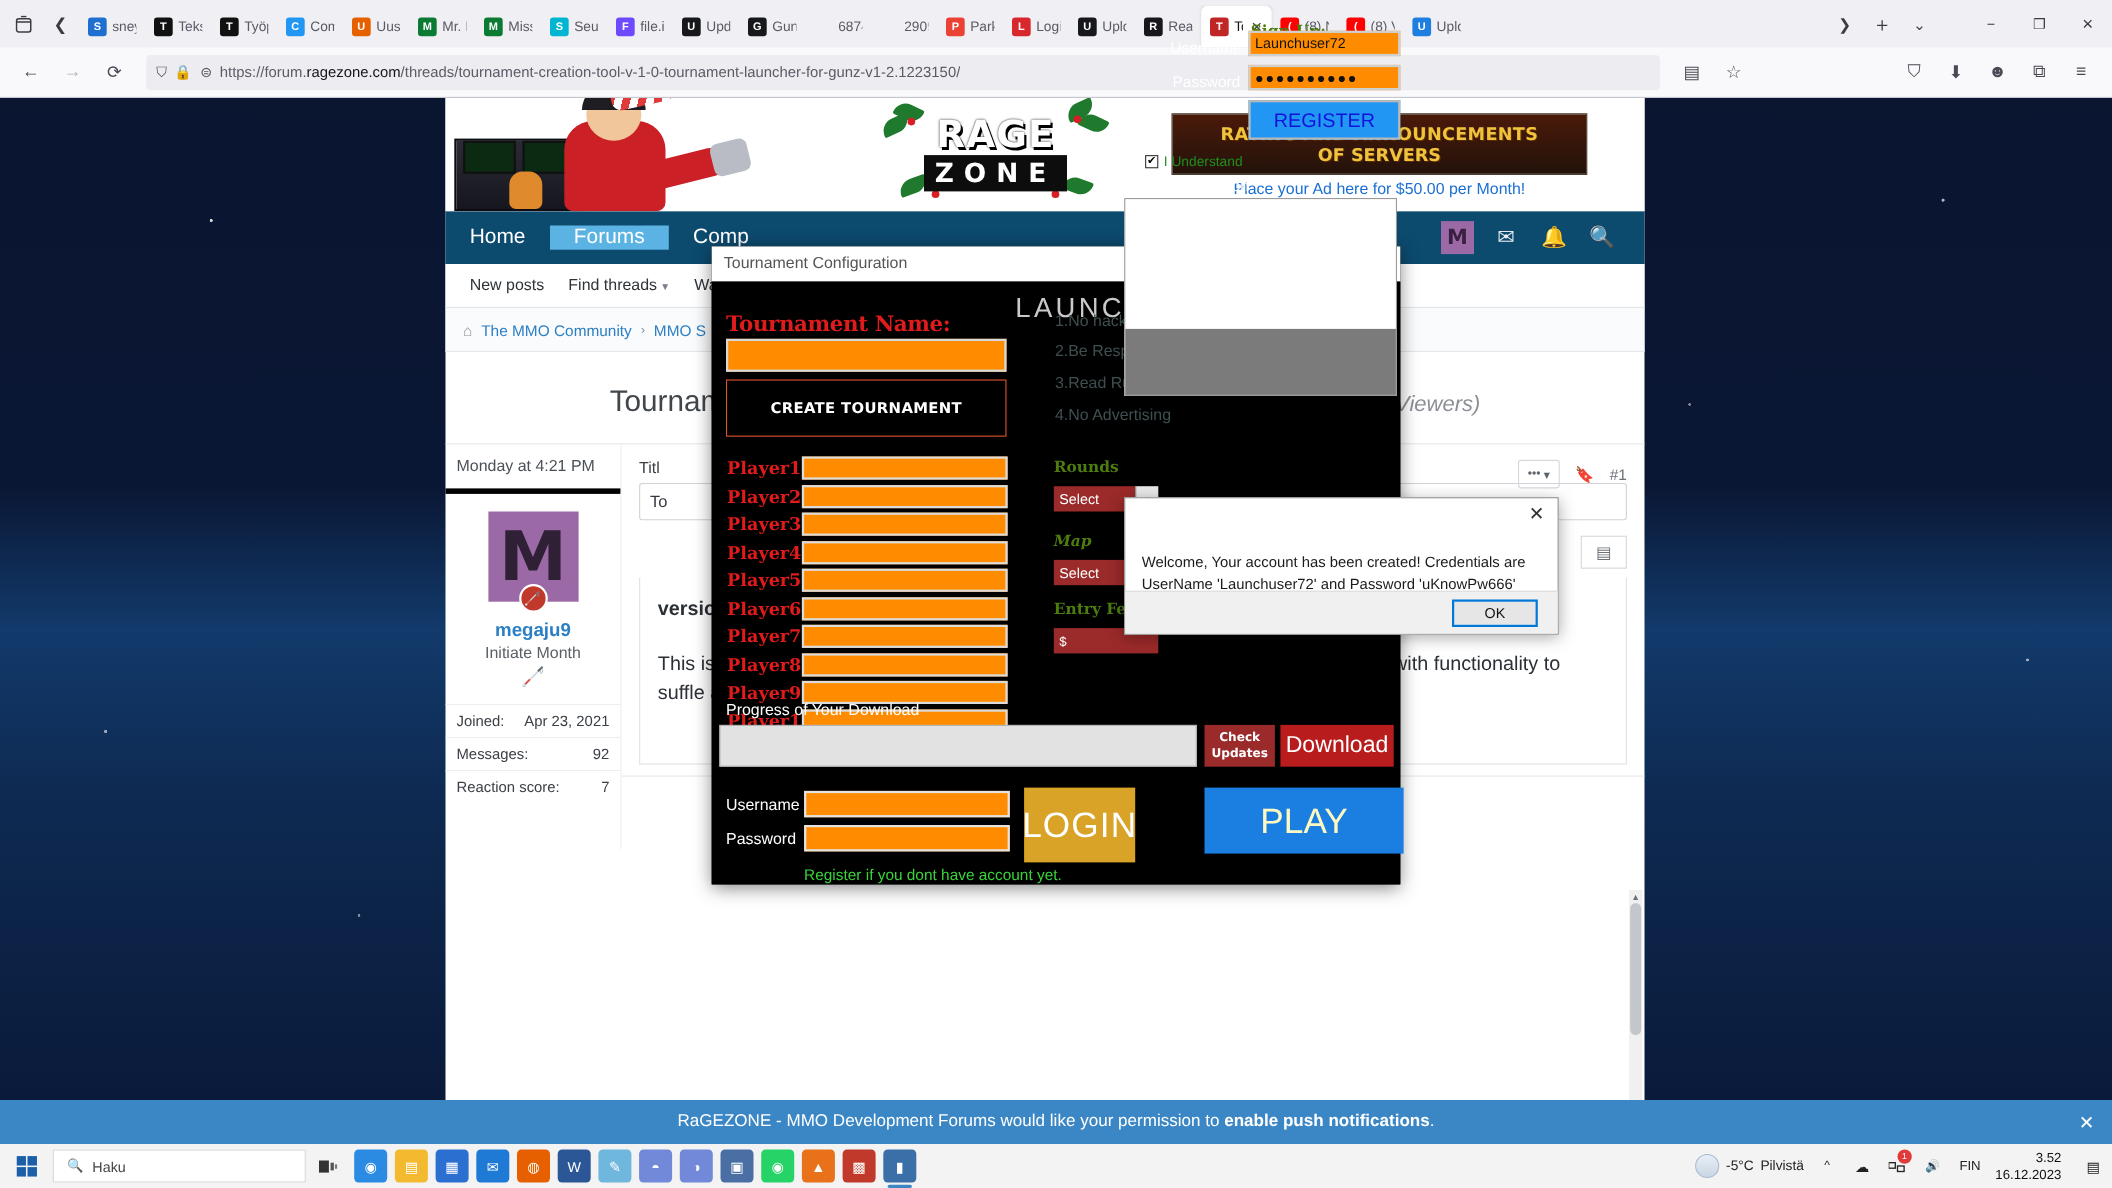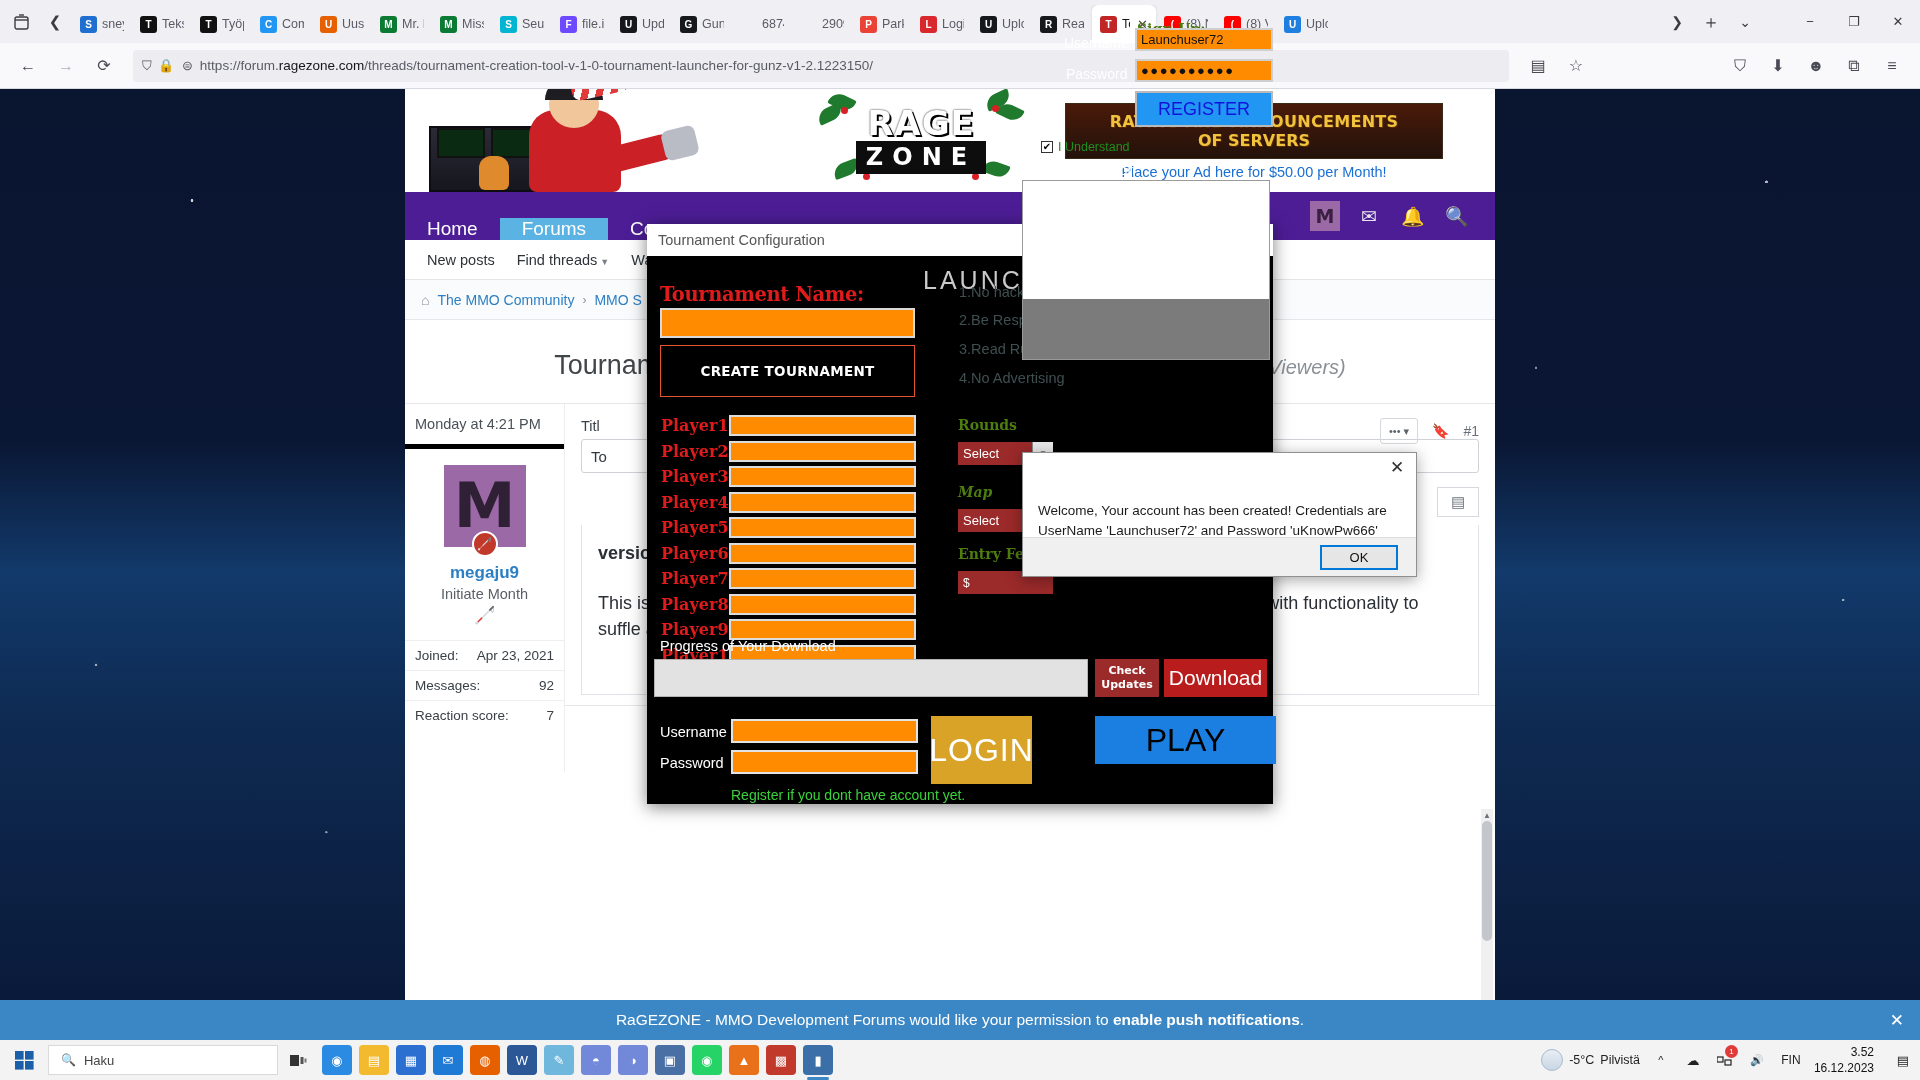--- a/index.html
+++ b/index.html
@@ -32,21 +32,21 @@
      radial-gradient(circle at 25% 45%, rgba(255,255,255,.55) 0 1.1px, transparent 1.5px),
      radial-gradient(circle at 5% 62%, rgba(255,255,255,.6) 0 1.2px, transparent 1.6px),
      radial-gradient(circle at 17% 80%, rgba(255,255,255,.5) 0 1px, transparent 1.4px),
      radial-gradient(circle at 92% 10%, rgba(255,255,255,.7) 0 1.2px, transparent 1.6px),
      radial-gradient(circle at 80% 30%, rgba(255,255,255,.5) 0 1px, transparent 1.4px),
      radial-gradient(circle at 96% 55%, rgba(255,255,255,.6) 0 1.1px, transparent 1.5px),
      radial-gradient(circle at 70% 8%, rgba(255,255,255,.45) 0 1px, transparent 1.4px),
      linear-gradient(#0a1530 0%, #0a1734 38%, #123a6b 52%, #0e2a52 68%, #0a1938 100%); }
   #forum { position:absolute; left:405px; top:0; width:1090px; background:#fff; min-height:929px; }
 
-  #bannerrow { height:103px; background:#fff; display:flex; align-items:center; position:relative; overflow:hidden;margin-left:16px;}
+  #bannerrow { height:103px; background:#fff; display:flex; align-items:center; position:relative; overflow:hidden;}
   #mascot { width:290px; height:103px; position:relative; }
   .m-desk { position:absolute; left:8px; bottom:0; width:120px; height:66px; background:linear-gradient(#2b2b36,#16161e); border:2px solid #0c0c12; }
   .m-scr { position:absolute; background:#0b2a12; border:2px solid #111; }
   .m-body { position:absolute; left:108px; bottom:0; width:92px; height:82px; background:#cb2026; border-radius:26px 26px 8px 8px; }
   .m-head { position:absolute; left:128px; bottom:64px; width:50px; height:48px; background:#f0c69a; border-radius:50%; }
   .m-hair { position:absolute; left:124px; bottom:92px; width:58px; height:22px; background:#1d1d22; border-radius:26px 26px 0 0; }
   .m-hat { position:absolute; left:150px; bottom:96px; width:58px; height:20px; background:repeating-linear-gradient(115deg,#e03a3a 0 7px,#fff 7px 14px); border-radius:9px; transform:rotate(-12deg); }
   .m-arm { position:absolute; left:184px; bottom:26px; width:70px; height:26px; background:#cb2026; border-radius:12px; transform:rotate(-14deg); }
   .m-hand { position:absolute; left:242px; bottom:34px; width:34px; height:30px; background:#b9bcc4; border-radius:7px; transform:rotate(-14deg);}
   .m-cat { position:absolute; left:58px; bottom:2px; width:30px; height:34px; background:#e08a2e; border-radius:12px 12px 6px 6px; }
@@ -58,21 +58,21 @@
   #rzlogo .zone { font-family:"DejaVu Sans", sans-serif; font-weight:bold; font-size:24px; color:#fff; letter-spacing:9px; background:#0d0d0d; padding:2px 10px 3px; display:inline-block; margin-top:2px;}
   .leaf { position:absolute; width:26px; height:14px; background:#1f7a2e; border-radius:14px 2px 14px 2px; }
   .berry { position:absolute; width:7px; height:7px; background:#d81f26; border-radius:50%; }
 
   #advbox { position:absolute; right:52px; top:14px; width:378px; }
   #advimg { height:56px; background:linear-gradient(#4a1a0a,#23120a); border:1px solid #3a2a1a; display:flex; flex-direction:column; align-items:center; justify-content:center; }
   #advimg .l1 { font-family:"DejaVu Sans", sans-serif; font-weight:bold; font-size:16px; color:#f1c33c; text-shadow:1px 1px 0 #5a2a00; letter-spacing:.3px;}
   #advimg .l2 { font-family:"DejaVu Sans", sans-serif; font-weight:bold; font-size:16px; color:#f1c33c; text-shadow:1px 1px 0 #5a2a00;}
   #advtext { text-align:center; font-size:14.5px; color:#1a6fd4; margin-top:5px; }
 
-  #navmain { height:48px; background:#4c1d95; display:flex; align-items:flex-end; }
+  #navmain { height:48px; background:#0c4a6e; display:flex; align-items:center; }
   .nm { padding:0 22px; display:flex; align-items:center; color:#fff; font-size:19px; }
   .nm.active { background:#5bb3e4; }
   #navmain .rgt { margin-left:auto; display:flex; align-items:center; gap:4px; padding-right:18px; }
   .nmi { width:40px; height:48px; display:flex; align-items:center; justify-content:center; color:#e8eaec; font-size:19px; }
   .avbox { width:30px; height:30px; background:#9b6aa6; color:#3a2040; font-family:"DejaVu Sans",sans-serif; font-weight:bold; font-size:19px; display:flex; align-items:center; justify-content:center; }
 
   #navsub { height:40px; background:#fff; border-bottom:1px solid #e3e4e8; display:flex; align-items:center; padding-left:22px; gap:22px; font-size:14.5px; color:#2e3338;}
   .ns .car { font-size:9px; color:#7a8089; margin-left:3px; }
 
   #crumbs { height:40px; background:#fafbfc; border-bottom:1px solid #e6e7eb; display:flex; align-items:center; padding-left:16px; gap:8px; font-size:14px; color:#2b7fc4;}
@@ -158,21 +158,21 @@
   #progBar { position:absolute; left:7px; top:403px; width:434px; height:38px; background:#e2e2e2; border:1px solid #b3b3b3;}
   #chkUpd { position:absolute; left:448px; top:403px; width:64px; height:38px; background:#9b2a2a; display:flex; flex-direction:column; align-items:center; justify-content:center; color:#fff; font-family:"DejaVu Sans",sans-serif; font-weight:bold; font-size:11px; line-height:1.25;}
   #dlBtn { position:absolute; left:517px; top:403px; width:103px; height:38px; background:#b91c1c; display:flex; align-items:center; justify-content:center; color:#fff; font-size:21px; }
   .lcLbl2 { position:absolute; color:#fff; font-size:14.5px; }
   #unLabel2 { left:13px; top:468px; }
   #pwLabel2 { left:13px; top:499px; }
   #unField2 { position:absolute; left:84px; top:463px; width:187px; height:24px; background:#ff8c00; border:2px solid #e3e3e3;}
   #pwField2 { position:absolute; left:84px; top:494px; width:187px; height:24px; background:#ff8c00; border:2px solid #e3e3e3;}
   #loginBtn { position:absolute; left:284px; top:460px; width:101px; height:68px; background:#d9a328; display:flex; align-items:center; justify-content:center; color:#fff; font-size:32px; letter-spacing:1px;}
   #regHint { position:absolute; left:84px; top:531px; color:#39d339; font-size:14px; }
-  #playBtn { position:absolute; left:448px; top:460px; width:181px; height:48px; background:#1a7fe0; display:flex; align-items:center; justify-content:center; color:#000000; font-size:32px; }
+  #playBtn { position:absolute; left:448px; top:460px; width:181px; height:60px; background:#1a7fe0; display:flex; align-items:center; justify-content:center; color:#fef9c3; font-size:32px; }
 
   
   #alert { position:absolute; left:1022px; top:452px; width:395px; height:125px; background:#fff; border:1px solid #8f8f8f; box-shadow:0 3px 14px rgba(0,0,0,.35); z-index:90; }
   #alert .xbtn { position:absolute; right:8px; top:3px; font-size:17px; color:#333; width:22px; height:22px; display:flex; align-items:center; justify-content:center;}
   #alert .msg { position:absolute; left:15px; top:48px; right:16px; font-size:13.5px; color:#1b1b1b; line-height:1.5;}
   #alert .footer { position:absolute; left:0; bottom:0; width:100%; height:39px; background:#f0f0f0; border-top:1px solid #dcdcdc; display:flex; align-items:center; justify-content:flex-end; padding-right:18px;}
   #alert .okbtn { width:78px; height:25px; background:#e6e6e6; border:2px solid #0078d7; display:flex; align-items:center; justify-content:center; font-size:13px; color:#111;}
 
   
   #notify { position:absolute; left:0; top:1000px; width:1920px; height:40px; background:#3b87c5; display:flex; align-items:center; justify-content:center; color:#fff; font-size:15.5px; z-index:120;}

